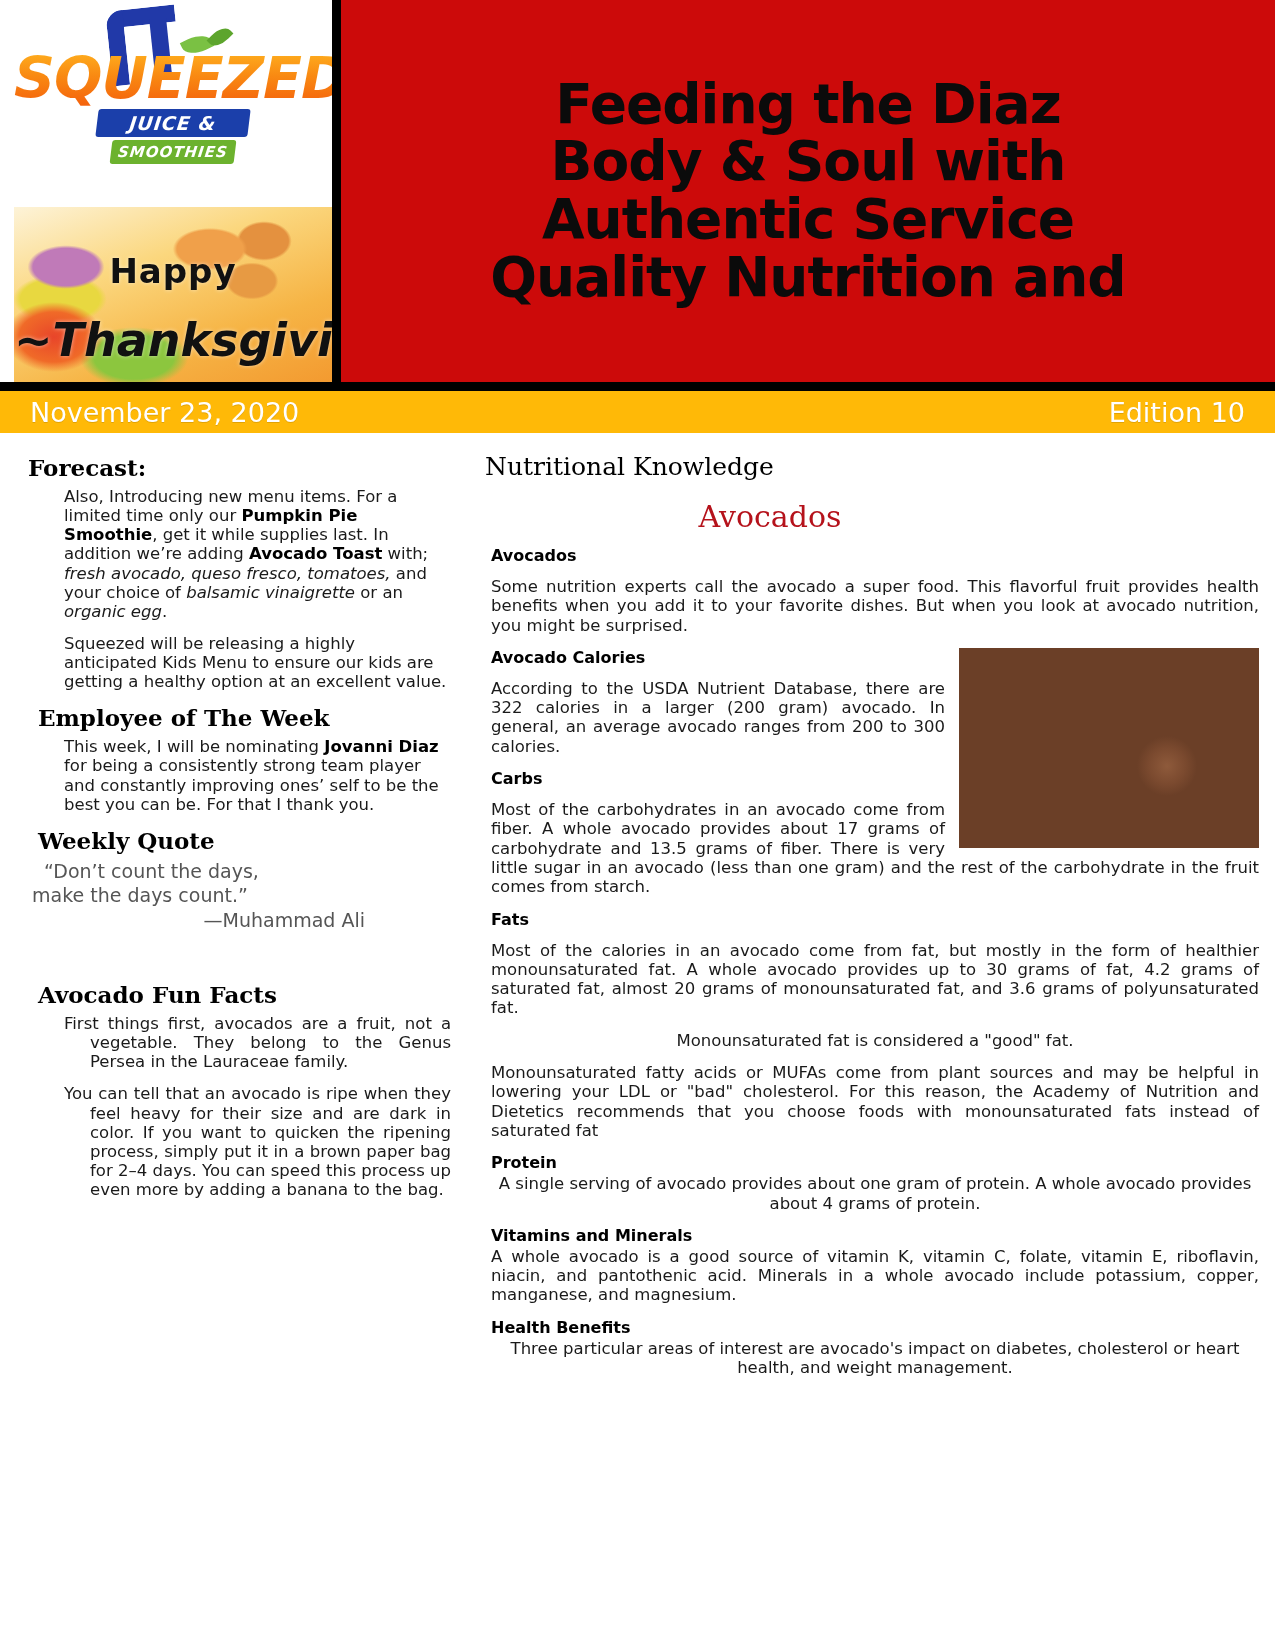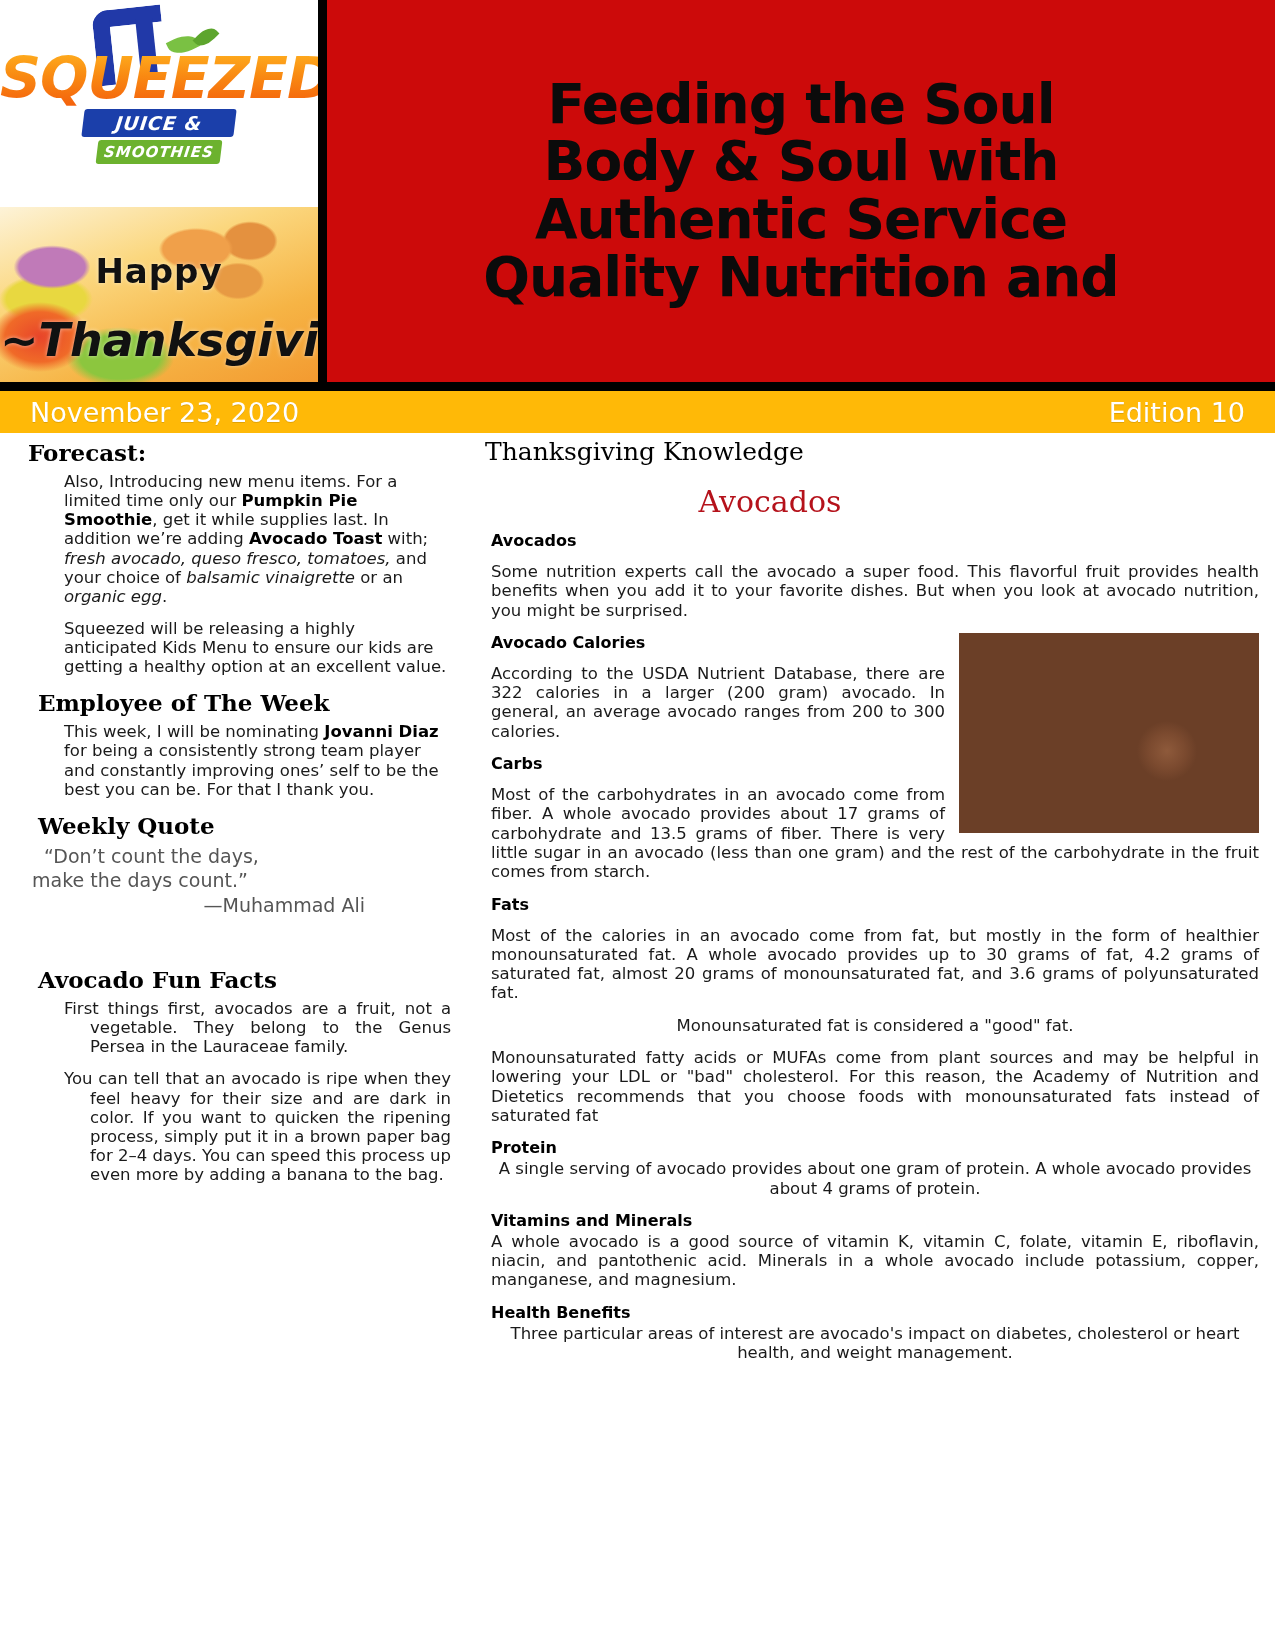--- a/index.html
+++ b/index.html
@@ -5,21 +5,21 @@
   html,body{margin:0;padding:0;background:#ffffff;}
   body{
     width:1275px;height:1650px;overflow:hidden;
     font-family:"DejaVu Sans",sans-serif;
     color:#000;
   }
   .page{position:relative;width:1275px;height:1650px;background:#fff;}
 
   
   .masthead{display:flex;height:382px;box-sizing:border-box;}
-  .mast-left{width:318px;flex:0 0 318px;display:flex;flex-direction:column;}
+  .mast-left{width:318px;flex:0 0 318px;display:flex;flex-direction:column;padding-left:14px;}
 
   .logo-box{height:207px;background:#ffffff;position:relative;overflow:hidden;}
   .logo-wrap{position:absolute;left:0;right:0;top:4px;text-align:center;}
   .logo-word{
     font-family:"DejaVu Sans",sans-serif;
     font-weight:bold;font-style:italic;
     font-size:57px;letter-spacing:-1px;
     background:linear-gradient(180deg,#ffb01f 0%,#f98a12 45%,#f4600c 100%);
     -webkit-background-clip:text;background-clip:text;color:transparent;
     line-height:1;
@@ -82,21 +82,21 @@
     height:42px;background:#ffb907;display:flex;align-items:center;
     justify-content:space-between;padding:0 30px;box-sizing:border-box;
   }
   .datebar span{
     color:#ffffff;font-family:"DejaVu Sans",sans-serif;
     font-size:27px;font-weight:normal;letter-spacing:0px;
     text-shadow:0 1px 0 rgba(0,0,0,.12);
   }
 
   
-  .cols{display:flex;padding:0 16px 0 16px;box-sizing:border-box;}
+  .cols{display:flex;padding:15px 16px 0 16px;box-sizing:border-box;}
   .col-left{width:455px;flex:0 0 455px;padding-right:14px;box-sizing:border-box;}
   .col-right{flex:1;padding-left:10px;box-sizing:border-box;}
 
   h2.sect{
     font-family:"DejaVu Serif",serif;font-weight:bold;
     font-size:23px;margin:6px 0 6px 12px;color:#000;letter-spacing:0px;
   }
   h2.sect.tight{margin-top:2px;}
   h2.sect.indent{margin-left:22px;}
 
@@ -183,21 +183,21 @@
       </div>
 
       <div class="thanks-box">
         <div class="thanks-line thanks-happy">Happy</div>
         <div class="thanks-line thanks-tg">~Thanksgiving~</div>
       </div>
     </div>
 
     <div class="mast-right">
       <div class="mast-title">
-        <div>Feeding the Soul</div>
+        <div>Feeding the Diaz</div>
         <div>Body &amp; Soul with</div>
         <div>Authentic Service</div>
         <div>Quality Nutrition and</div>
       </div>
     </div>
   </div>
 
   <div class="rule-black"></div>
 
   <div class="datebar">
@@ -229,21 +229,21 @@
       </div>
 
       <h2 class="sect indent" style="margin-top:48px;">Avocado Fun Facts</h2>
 
       <p class="body just hang">First things first, avocados are a fruit, not a vegetable. They belong to the Genus Persea in the Lauraceae family.</p>
       <p class="body just hang">You can tell that an avocado is ripe when they feel heavy for their size and are dark in color. If you want to quicken the ripening process, simply put it in a brown paper bag for 2–4 days. You can speed this process up even more by adding a banana to the bag.</p>
     </div>
 
     <div class="col-right">
 
-      <h2 class="nk">Thanksgiving Knowledge</h2>
+      <h2 class="nk">Nutritional Knowledge</h2>
 
       <h3 class="avo-title">Avocados</h3>
 
       <h4 class="sub">Avocados</h4>
       <p class="body">Some nutrition experts call the avocado a super food. This flavorful fruit provides health benefits when you add it to your favorite dishes. But when you look at avocado nutrition, you might be surprised.</p>
 
       <div class="avo-photo"></div>
 
       <h4 class="sub">Avocado Calories</h4>
       <p class="body wrapimg">According to the USDA Nutrient Database, there are 322 calories in a larger (200 gram) avocado. In general, an average avocado ranges from 200 to 300 calories.</p>

